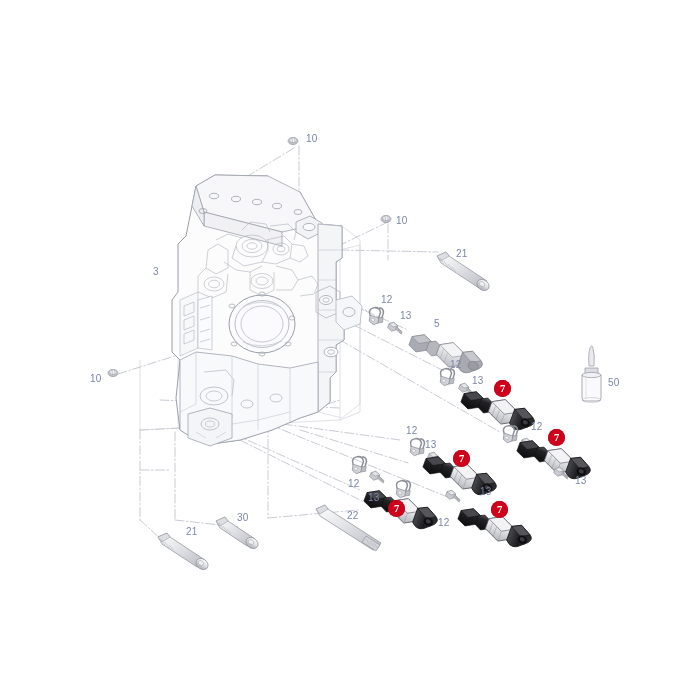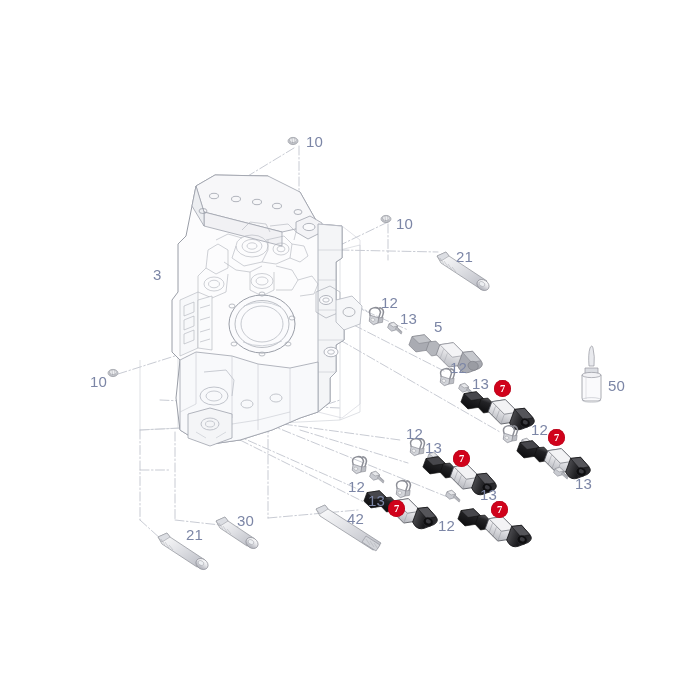--- a/index.html
+++ b/index.html
@@ -1,21 +1,21 @@
 <!DOCTYPE html>
 <html><head>
 <meta charset="utf-8">
 <title>Parts Diagram</title>
 <style>
   html,body{margin:0;padding:0;background:#ffffff;}
   body{width:700px;height:700px;overflow:hidden;
        font-family:"Liberation Sans","DejaVu Sans",sans-serif;}
   #stage{position:relative;width:700px;height:700px;background:#fff;}
   #svgroot{position:absolute;left:0;top:0;width:700px;height:700px;}
-  .lbl{position:absolute;font-size:15px;color:#7c86a6;letter-spacing:.2px;
+  .lbl{position:absolute;font-size:10px;color:#7c86a6;letter-spacing:.2px;
        white-space:nowrap;user-select:none;line-height:1;text-align:center;}
   .badge{position:absolute;width:17px;height:17px;border-radius:50%;
          background:#d0021b;color:#fff;font-size:10.5px;font-weight:bold;
          display:flex;align-items:center;justify-content:center;
          font-family:"Liberation Serif","DejaVu Serif",serif;
          box-shadow:0 0 0 .5px #b00016 inset;}
 </style>
 </head>
 <body>
 
@@ -418,21 +418,21 @@
       <span class="lbl" style="left: 406px; top: 426px; color: rgb(124, 134, 166);">12</span>
       <span class="lbl" style="left: 425px; top: 440px; color: rgb(124, 134, 166);">13</span>
       <span class="lbl" style="left: 531px; top: 422px; color: rgb(124, 134, 166);">12</span>
       <span class="lbl" style="left: 575px; top: 476px; color: rgb(124, 134, 166);">13</span>
       <span class="lbl" style="left: 348px; top: 479px; color: rgb(124, 134, 166);">12</span>
       <span class="lbl" style="left: 368px; top: 493px; color: rgb(124, 134, 166);">13</span>
       <span class="lbl" style="left: 480px; top: 487px; color: rgb(124, 134, 166);">13</span>
       <span class="lbl" style="left: 438px; top: 518px; color: rgb(124, 134, 166);">12</span>
       <span class="lbl" style="left: 186px; top: 527px; color: rgb(124, 134, 166);">21</span>
       <span class="lbl" style="left: 237px; top: 513px; color: rgb(124, 134, 166);">30</span>
-      <span class="lbl" style="left: 347px; top: 511px; color: rgb(124, 134, 166);">42</span>
+      <span class="lbl" style="left: 347px; top: 511px; color: rgb(124, 134, 166);">22</span>
     </div>
 
 <div id="badges">
       <div class="badge" style="left: 494px; top: 380px; background: rgb(208, 2, 27);">7</div>
       <div class="badge" style="left: 548px; top: 429px; background: rgb(208, 2, 27);">7</div>
       <div class="badge" style="left: 453px; top: 450px; background: rgb(208, 2, 27);">7</div>
       <div class="badge" style="left: 388px; top: 500px; background: rgb(208, 2, 27);">7</div>
       <div class="badge" style="left: 491px; top: 501px; background: rgb(208, 2, 27);">7</div>
     </div>
 

